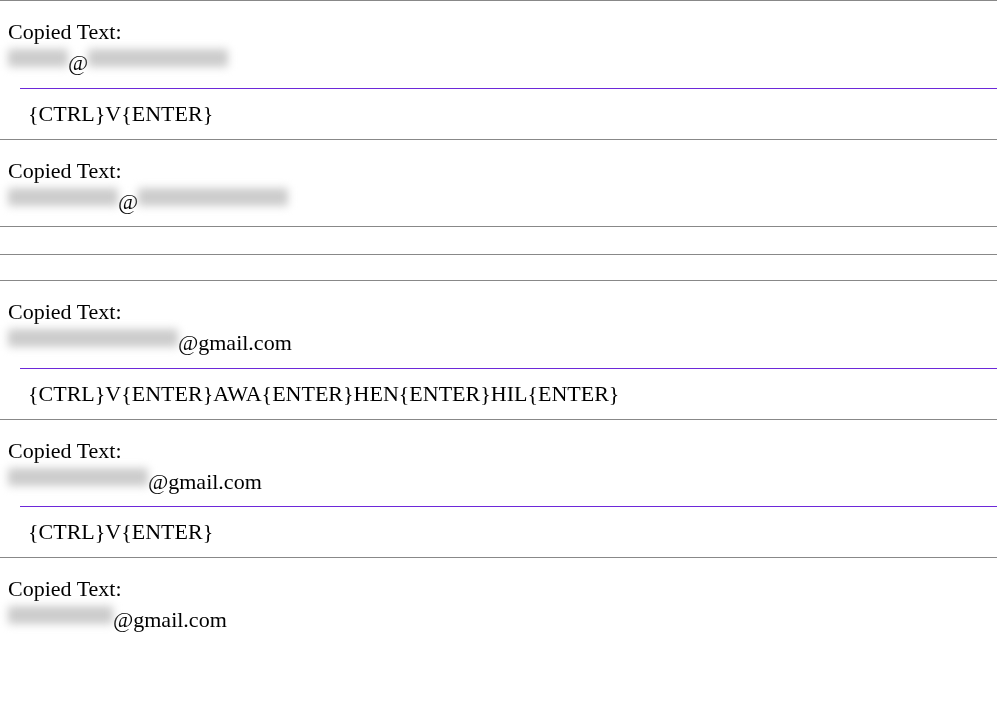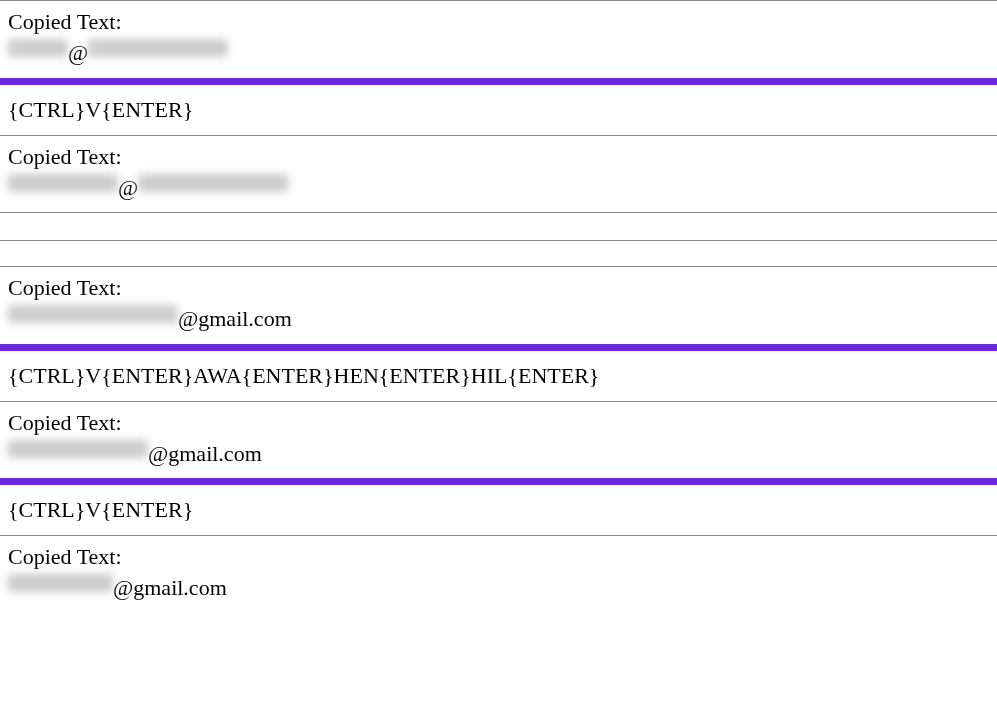--- a/index.html
+++ b/index.html
@@ -10,21 +10,21 @@
     body {
       font-family: Georgia, 'Times New Roman', serif;
       font-size: 22px;
       color: #000;
       background: #fff;
       width: 997px;
       padding: 0;
     }
     .entry {
       border-top: 1px solid #888;
-      padding: 8px 8px 10px 8px;
+      padding: 18px 8px 10px 8px;
     }
     .entry:last-child {
       border-bottom: none;
     }
     .label {
       display: block;
       margin-bottom: 4px;
     }
     .value-line {
       display: flex;
@@ -46,22 +46,23 @@
     }
     .empty-entry {
       border-top: 1px solid #888;
       height: 26px;
     }
     .spacer {
       height: 28px;
       border-top: 1px solid #888;
     }
     .keystroke-entry {
-      border-top: 7px solid #6d28d9;
+      border-top: 1px solid #6d28d9;
       padding: 12px 8px 12px 8px;
+      margin-left: 20px;
     }
   </style>
 </head>
 <body>
 
 <div id="container">
     <div class="entry">
       <span class="label">Copied Text:</span>
       <div class="value-line">
         <span class="redacted" style="width: 60px;">x</span>

